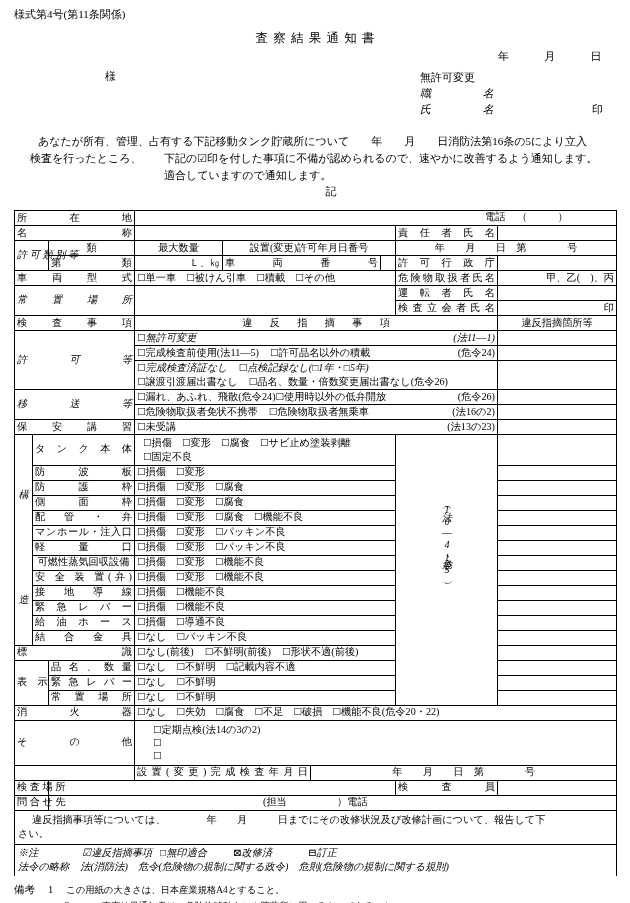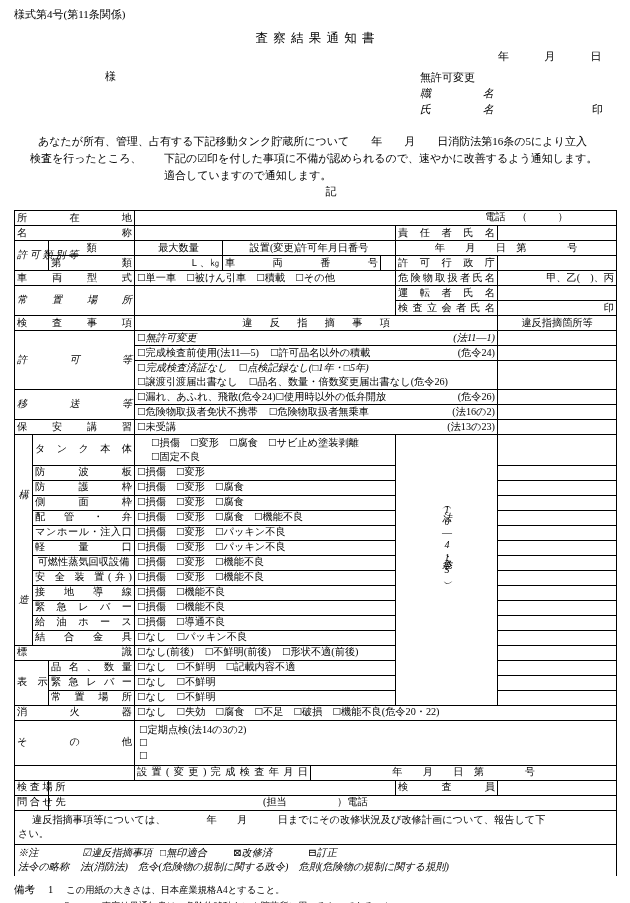--- a/index.html
+++ b/index.html
@@ -231,21 +231,21 @@
           <span class="cb">☐</span><span>未受講</span>
           <span style="position:absolute;right:0px;">(法13の23)</span>
         </div>
       </td>
       <td></td>
     </tr>
 
     <tr>
       <td class="c nbb" rowspan="7" style="padding:0;">構</td>
       <td class="lbl" colspan="2">タンク本体</td>
-      <td colspan="4" class="twoline" style="height:26px;padding:1px 16px;">
+      <td colspan="4" class="twoline" style="height:26px;padding:1px 8px;">
         <div>
           <span class="cb">☐</span><span>損傷</span>
           <span class="sp" style="width:5px"></span>
           <span class="cb">☐</span><span>変形</span>
           <span class="sp" style="width:5px"></span>
           <span class="cb">☐</span><span>腐食</span>
           <span class="sp" style="width:5px"></span>
           <span class="cb">☐</span><span>サビ止め塗装剥離</span>
         </div>
         <div>
@@ -451,21 +451,21 @@
         <span class="cb">☐</span><span>不足</span>
         <span class="sp" style="width:5px"></span>
         <span class="cb">☐</span><span>破損</span>
         <span class="sp" style="width:5px"></span>
         <span class="cb">☐</span><span>機能不良(危令20・22)</span>
       </td>
     </tr>
 
     <tr>
       <td class="lbl" colspan="3">そ　　の　　他</td>
-      <td colspan="6" style="height:42px;padding:1px 4px;line-height:1.3;">
+      <td colspan="6" style="height:42px;padding:1px 18px;line-height:1.3;">
         <div>
           <span class="cb">☐</span><span>定期点検(法14の3の2)</span>
         </div>
         <div>
           <span class="cb">☐</span><span></span>
         </div>
         <div>
           <span class="cb">☐</span><span></span>
         </div>
       </td>

